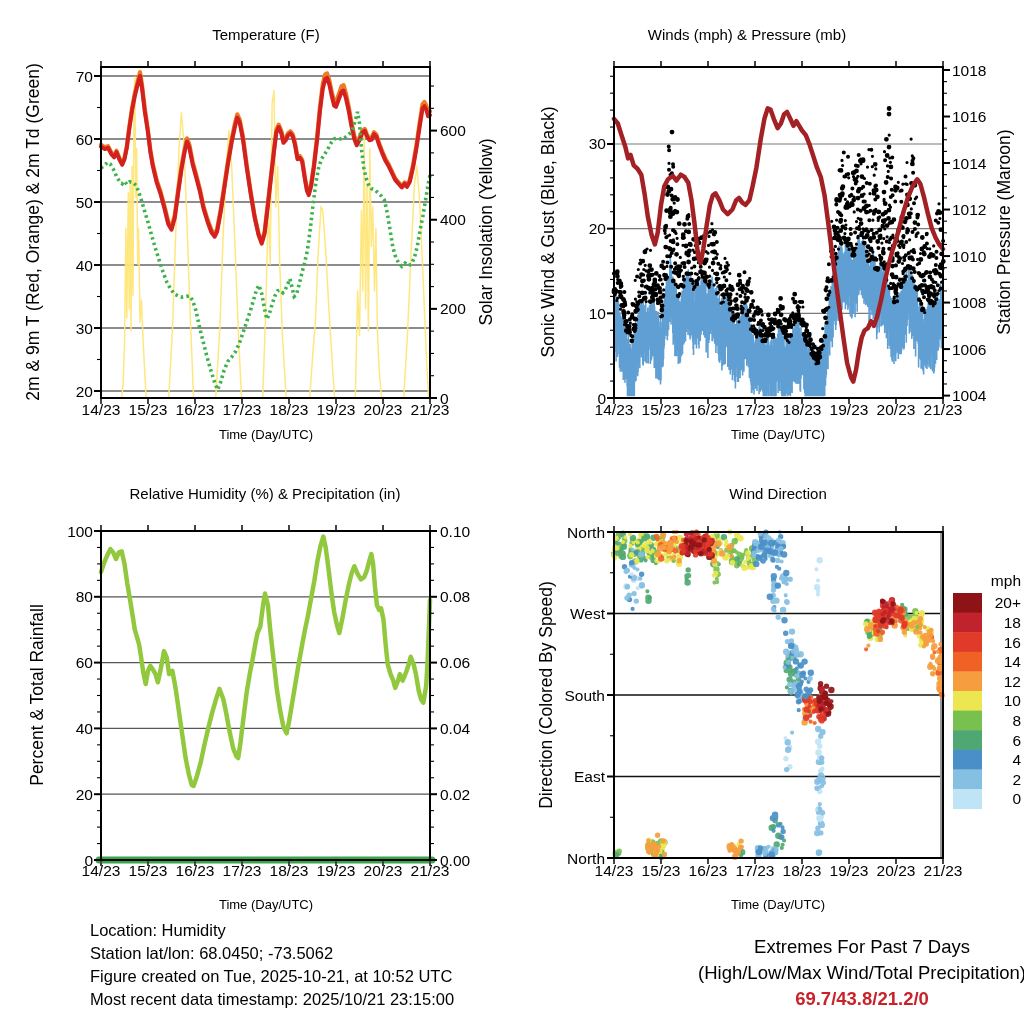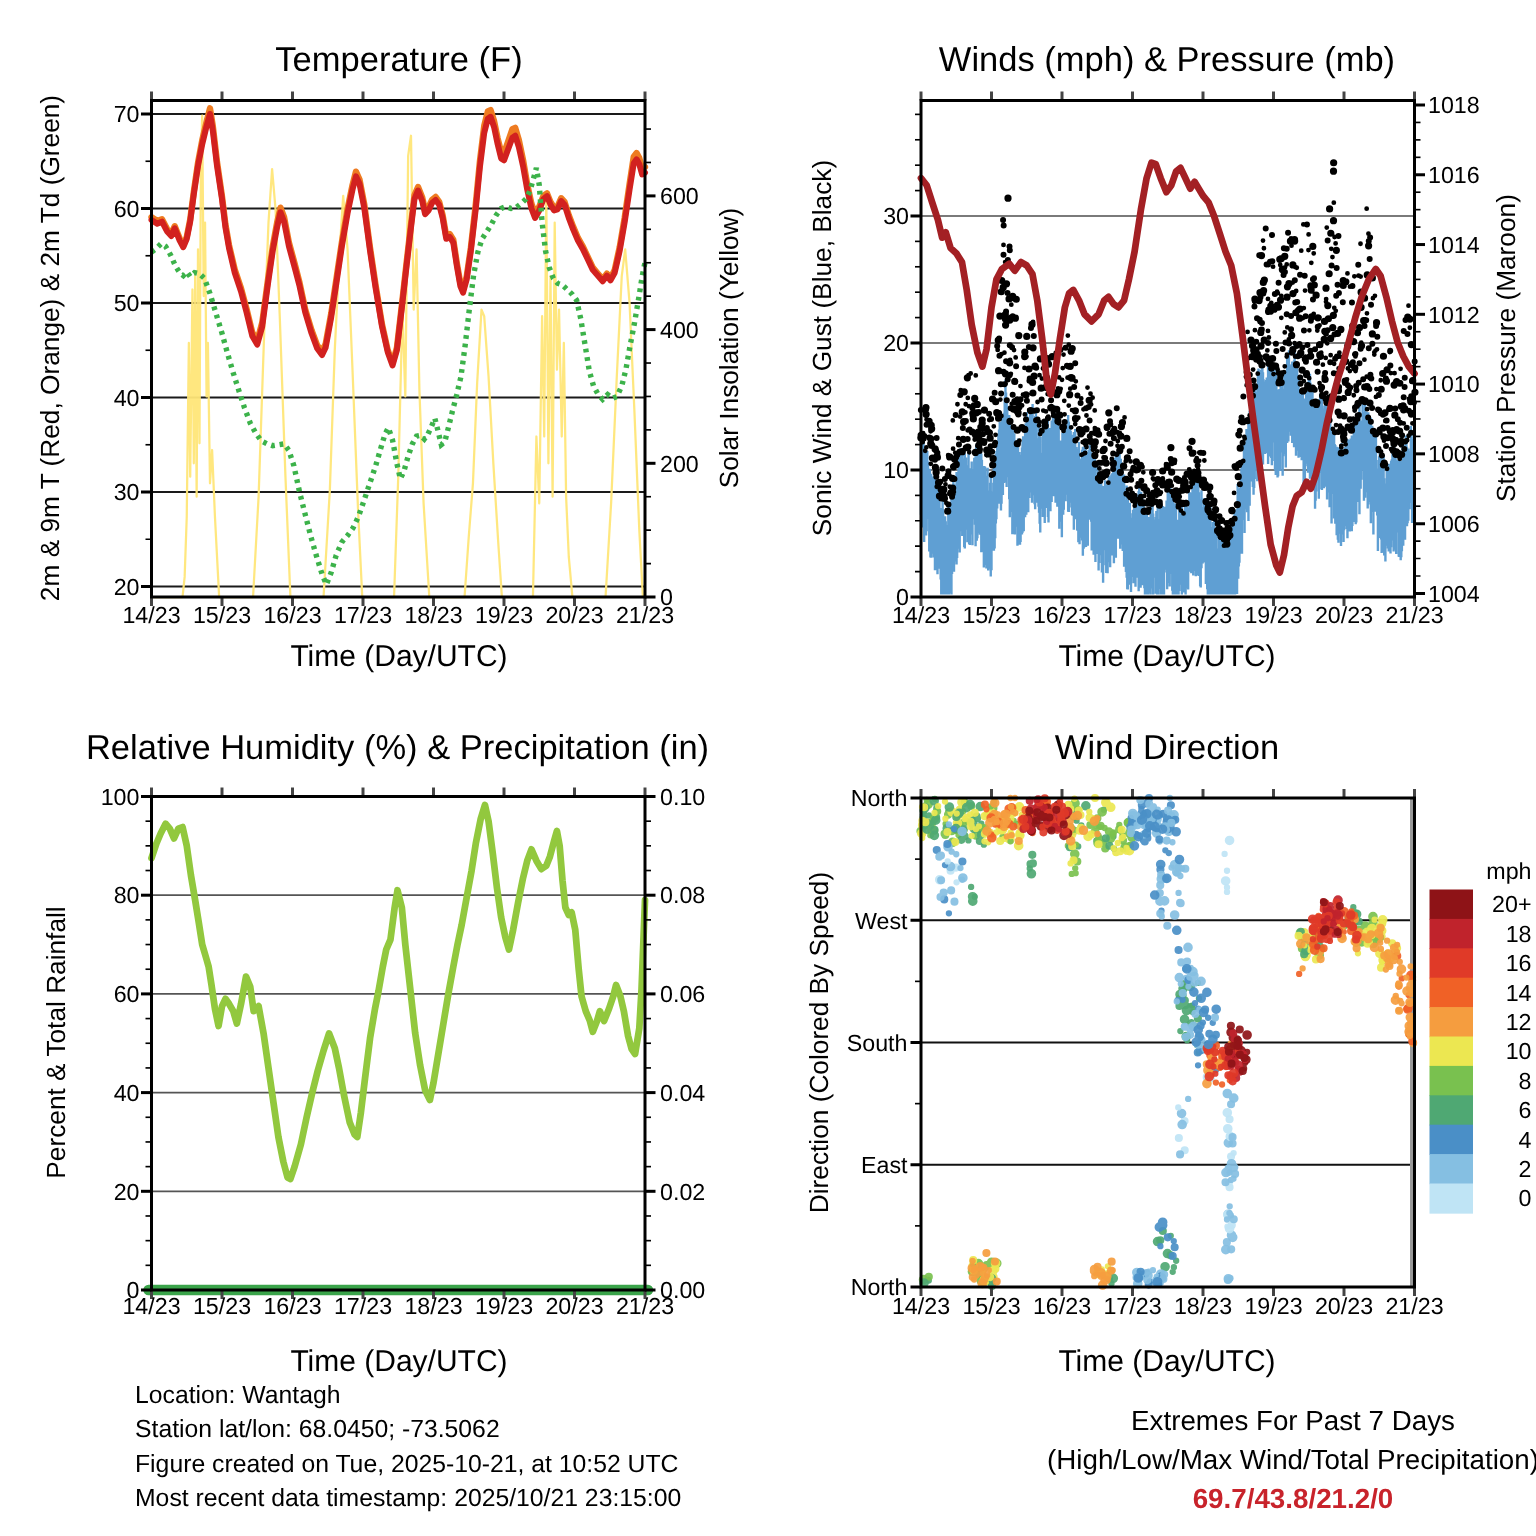--- a/index.html
+++ b/index.html
@@ -1,25 +1,25 @@
 <!DOCTYPE html>
 <html><head>
 <meta charset="utf-8">
 <style>
   html,body{margin:0;padding:0;background:#fff;}
   .canvas{position:relative;width:1024px;height:1024px;background:#fff;overflow:hidden;
           font-family:"Liberation Sans",sans-serif;color:#000;}
   svg{position:absolute;}
   svg text{font-family:"Liberation Sans",sans-serif;}
-  .title{position:absolute;text-align:center;font-size:23px;white-space:nowrap;}
+  .title{position:absolute;text-align:center;font-size:15px;white-space:nowrap;}
   #t1{left:101px;top:26px;width:330px;}
-  #t2{left:613px;top:26px;width:330px;}
+  #t2{left:582px;top:26px;width:330px;}
   #t3{left:15px;top:485px;width:500px;}
   #t4{left:613px;top:485px;width:330px;}
-  .xlab{position:absolute;text-align:center;font-size:20px;}
+  .xlab{position:absolute;text-align:center;font-size:13px;}
   #x1{left:101px;top:427px;width:330px;}
   #x2{left:613px;top:427px;width:330px;}
   #x3{left:101px;top:897px;width:330px;}
   #x4{left:613px;top:897px;width:330px;}
   .ylab{position:absolute;width:400px;height:24px;text-align:center;font-size:17.5px;
         transform:rotate(-90deg);white-space:nowrap;}
   #y1l{left:-165px;top:220px;}
   #y1r{left:288px;top:220px;}
   #y2l{left:350px;top:220px;}
   #y2r{left:806px;top:220px;}
@@ -416,21 +416,21 @@
         <rect x="953" y="749.8" width="29" height="20.1" fill="#4a8fc7"></rect>
         <text x="1021" y="765.0999999999999" text-anchor="end" font-size="15.5" fill="#000">4</text>
         <rect x="953" y="769.4" width="29" height="20.1" fill="#85bfe2"></rect>
         <text x="1021" y="784.6999999999999" text-anchor="end" font-size="15.5" fill="#000">2</text>
         <rect x="953" y="789" width="29" height="20.1" fill="#bfe4f5"></rect>
         <text x="1021" y="804.3" text-anchor="end" font-size="15.5" fill="#000">0</text>
       </g>
     </svg>
 
   <div class="footer-left">
-    <div>Location: Wantagh</div>
+    <div>Location: Humidity</div>
     <div>Station lat/lon: 68.0450; -73.5062</div>
     <div>Figure created on Tue, 2025-10-21, at 10:52 UTC</div>
     <div>Most recent data timestamp: 2025/10/21 23:15:00</div>
   </div>
   <div class="footer-right">
     <div>Extremes For Past 7 Days</div>
     <div>(High/Low/Max Wind/Total Precipitation)</div>
     <div class="extremes-values" style="color: rgb(200, 35, 43);">69.7/43.8/21.2/0</div>
   </div>
 </div>

